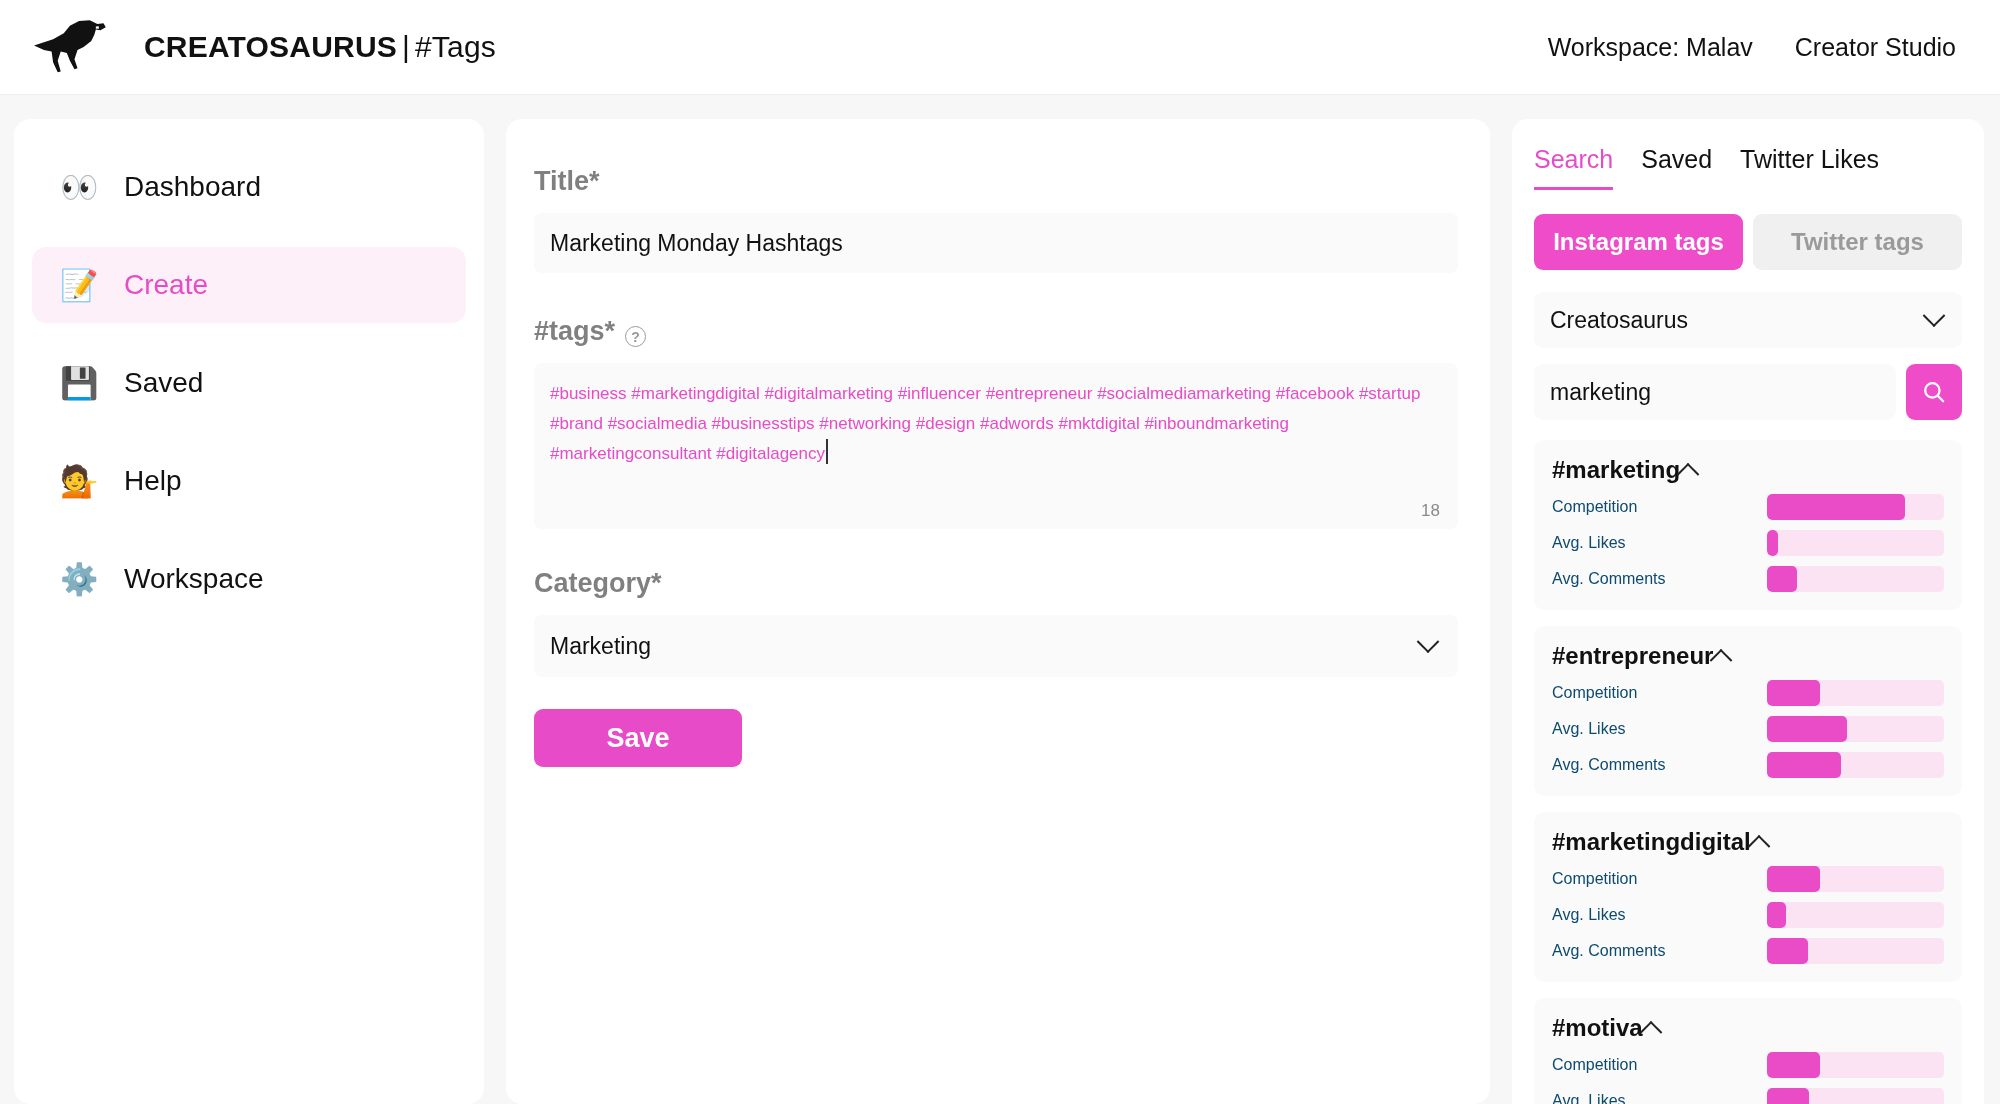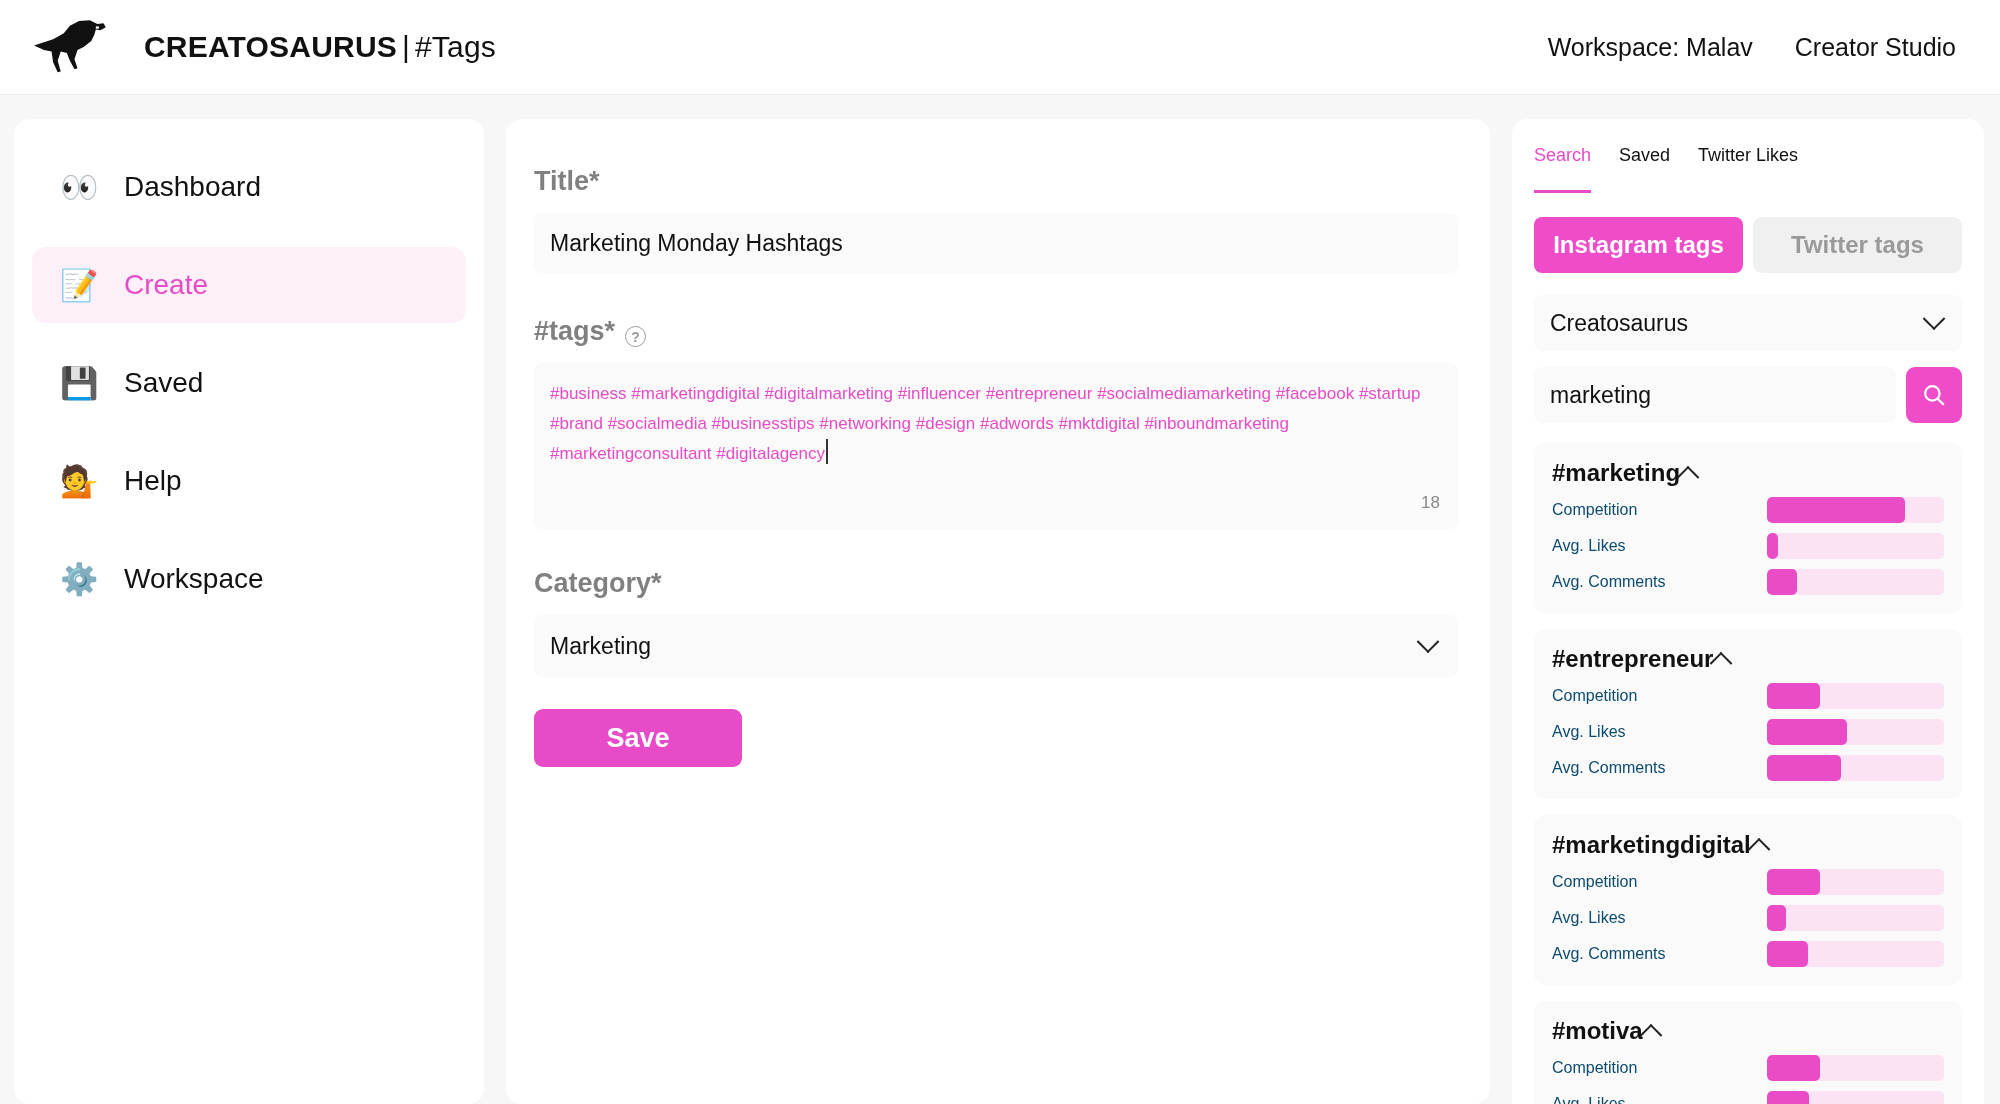--- a/index.html
+++ b/index.html
@@ -89,21 +89,21 @@
   }
   .tags-text {
     font-size: 17px; color: #e84bc7; line-height: 30px;
     white-space: normal; word-break: break-word;
   }
   .caret {
     display: inline-block; width: 2px; height: 25px;
     background: #333; vertical-align: -5px; margin-left: 1px;
   }
   .tags-count {
-    position: absolute; right: 18px; bottom: 16px;
+    position: absolute; right: 18px; bottom: 8px;
     font-size: 17px; color: #8a8a8a;
   }
   .gap-32 { height: 32px; }
   .gap-28 { height: 28px; }
   .select-input {
     background: #fafafa; border-radius: 8px; height: 62px;
     display: flex; align-items: center; justify-content: space-between;
     padding: 0 22px 0 16px; font-size: 23px; color: #111; cursor: pointer;
   }
   .chev {
@@ -121,32 +121,32 @@
 
   
   .right {
     width: 472px; flex: 0 0 472px;
     background: #fff; border-radius: 16px;
     min-height: 985px; padding: 26px 22px 0 22px;
     position: relative; overflow: hidden;
   }
   .tabs { display: flex; align-items: flex-end; gap: 28px; margin-bottom: 24px; }
   .tab {
-    font-size: 18px; color: #111; padding-bottom: 24px; cursor: pointer;
+    font-size: 25px; color: #111; padding-bottom: 13px; cursor: pointer;
     border-bottom: 3px solid transparent;
   }
   .tab.active { color: #e84bc7; border-bottom-color: #e84bc7; }
   .toggle-row { display: flex; gap: 10px; margin-bottom: 22px; }
   .toggle-btn {
     flex: 1 1 0; height: 56px; border: none; border-radius: 9px;
     font-size: 24px; font-weight: 700; cursor: pointer;
     font-family: "Liberation Sans", sans-serif;
     background: #f0f0f0; color: #9a9a9a;
   }
-  .toggle-btn.active { background: #ee4cc8; color: #fff; border-radius: 8px; }
+  .toggle-btn.active { background: #ee4cc8; color: #fff; }
   .src-select {
     background: #fafafa; border-radius: 9px; height: 56px;
     display: flex; align-items: center; justify-content: space-between;
     padding: 0 20px 0 16px; font-size: 23px; color: #111;
     cursor: pointer; margin-bottom: 16px;
   }
   .search-row { display: flex; gap: 10px; margin-bottom: 20px; }
   .search-input {
     flex: 1 1 auto; background: #fafafa; border: none; border-radius: 9px;
     height: 56px; font-size: 23px; color: #111; padding: 0 16px;

